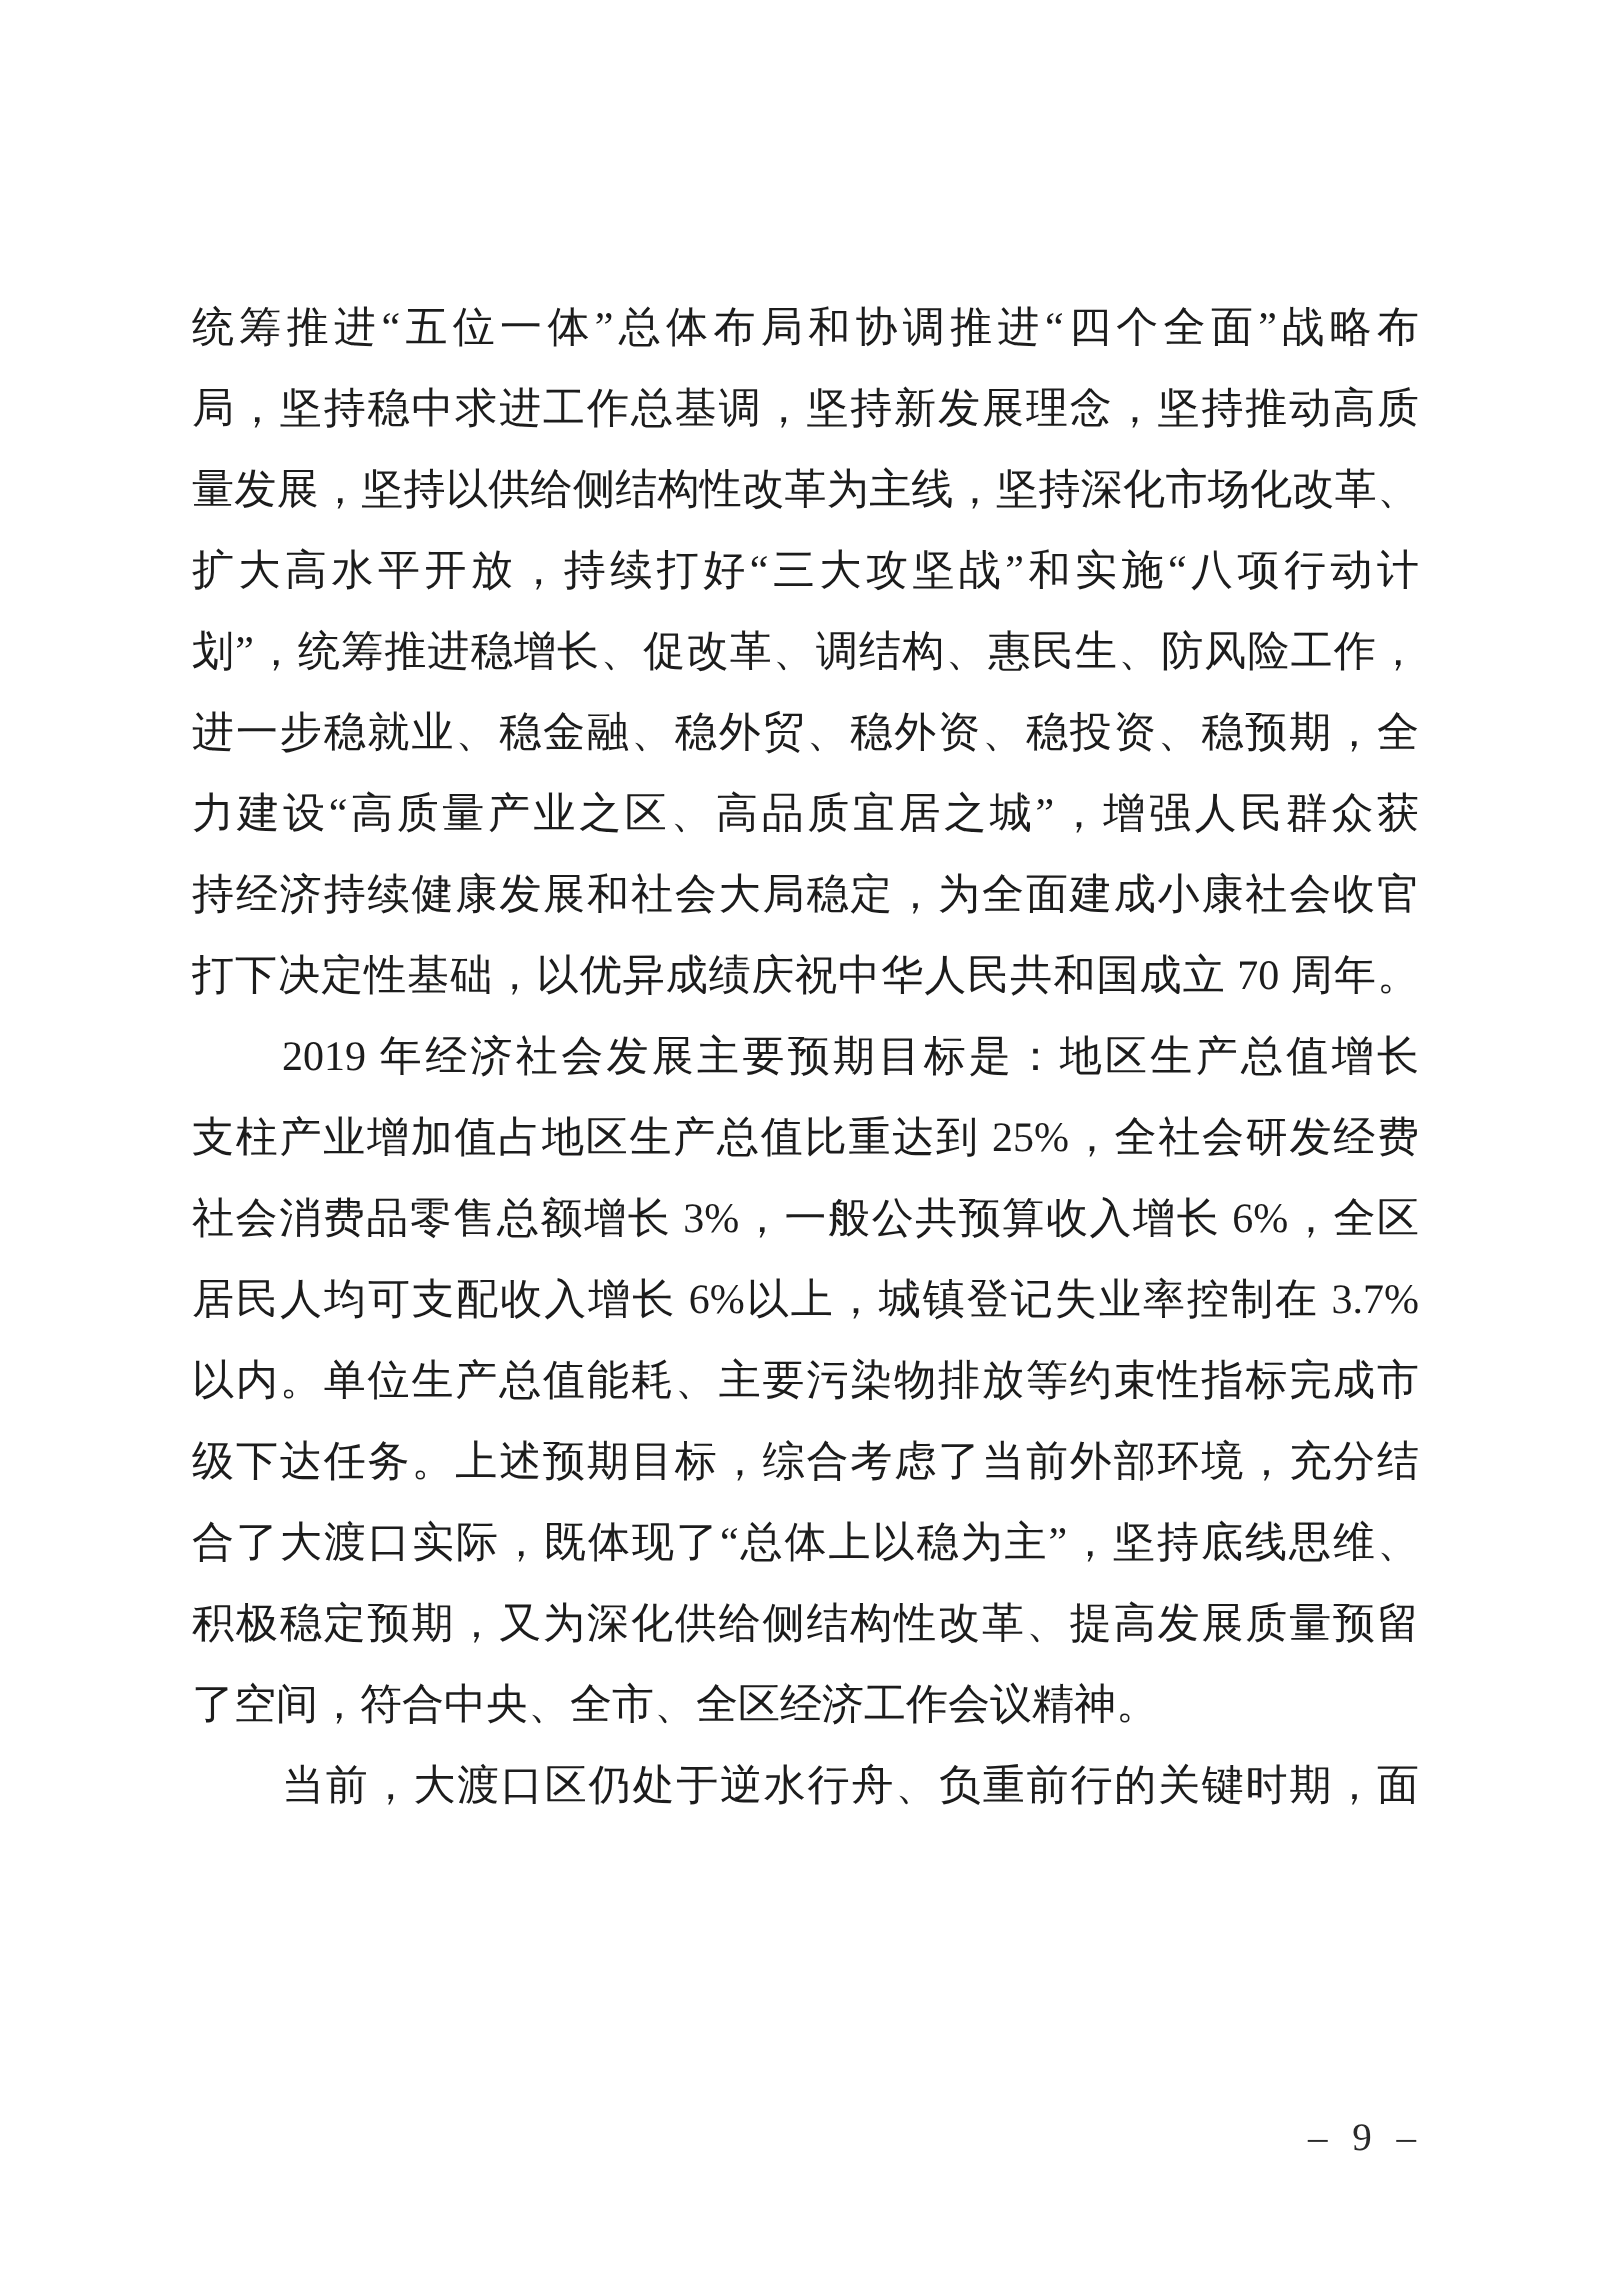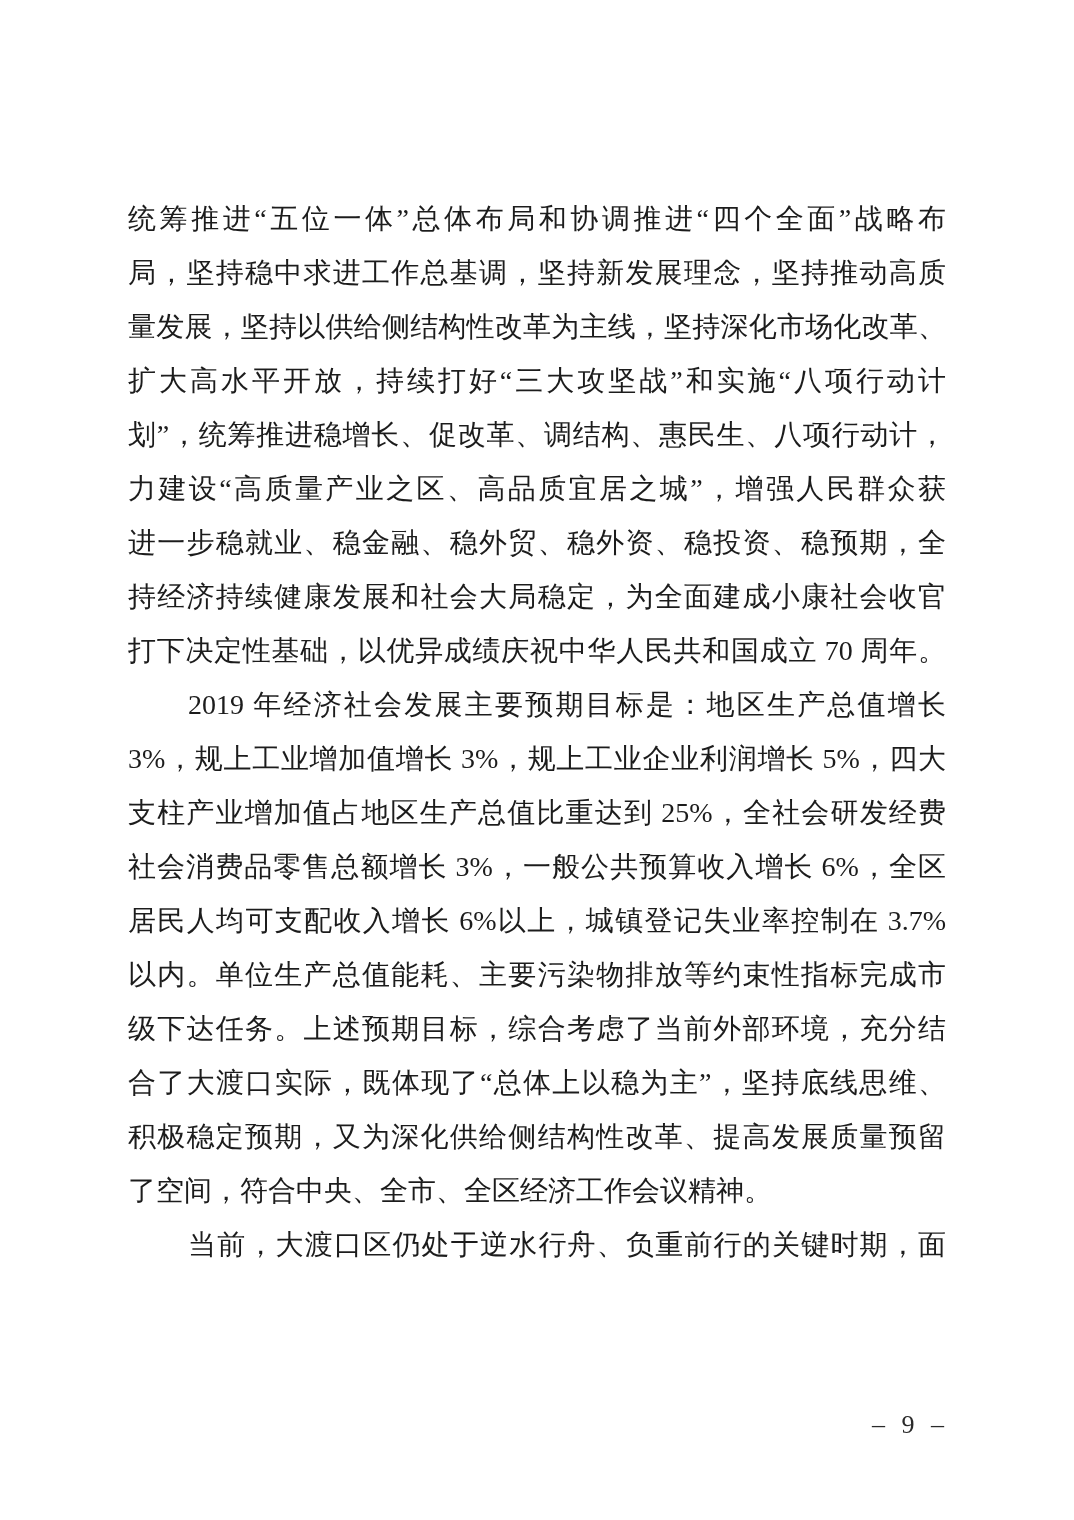--- a/index.html
+++ b/index.html
@@ -56,29 +56,28 @@
 </head>
 <body>
 
 <div class="page">
   <div class="text-block">
       <div class="paragraph">
         <div class="line just">统筹推进“五位一体”总体布局和协调推进“四个全面”战略布</div>
         <div class="line just">局，坚持稳中求进工作总基调，坚持新发展理念，坚持推动高质</div>
         <div class="line just">量发展，坚持以供给侧结构性改革为主线，坚持深化市场化改革、</div>
         <div class="line just">扩大高水平开放，持续打好“三大攻坚战”和实施“八项行动计</div>
-        <div class="line just">划”，统筹推进稳增长、促改革、调结构、惠民生、八项行动计，</div>
+        <div class="line just">划”，统筹推进稳增长、促改革、调结构、惠民生、防风险工作，</div>
+        <div class="line just">进一步稳就业、稳金融、稳外贸、稳外资、稳投资、稳预期，全</div>
         <div class="line just">力建设“高质量产业之区、高品质宜居之城”，增强人民群众获</div>
-        <div class="line just">进一步稳就业、稳金融、稳外贸、稳外资、稳投资、稳预期，全</div>
         <div class="line just">持经济持续健康发展和社会大局稳定，为全面建成小康社会收官</div>
         <div class="line just">打下决定性基础，以优异成绩庆祝中华人民共和国成立 70 周年。</div>
       </div>
       <div class="paragraph">
         <div class="line just indent">2019 年经济社会发展主要预期目标是：地区生产总值增长</div>
-        <div class="line just">3%，规上工业增加值增长 3%，规上工业企业利润增长 5%，四大</div>
         <div class="line just">支柱产业增加值占地区生产总值比重达到 25%，全社会研发经费</div>
         <div class="line just">社会消费品零售总额增长 3%，一般公共预算收入增长 6%，全区</div>
         <div class="line just">居民人均可支配收入增长 6%以上，城镇登记失业率控制在 3.7%</div>
         <div class="line just">以内。单位生产总值能耗、主要污染物排放等约束性指标完成市</div>
         <div class="line just">级下达任务。上述预期目标，综合考虑了当前外部环境，充分结</div>
         <div class="line just">合了大渡口实际，既体现了“总体上以稳为主”，坚持底线思维、</div>
         <div class="line just">积极稳定预期，又为深化供给侧结构性改革、提高发展质量预留</div>
         <div class="line">了空间，符合中央、全市、全区经济工作会议精神。</div>
       </div>
       <div class="paragraph">

